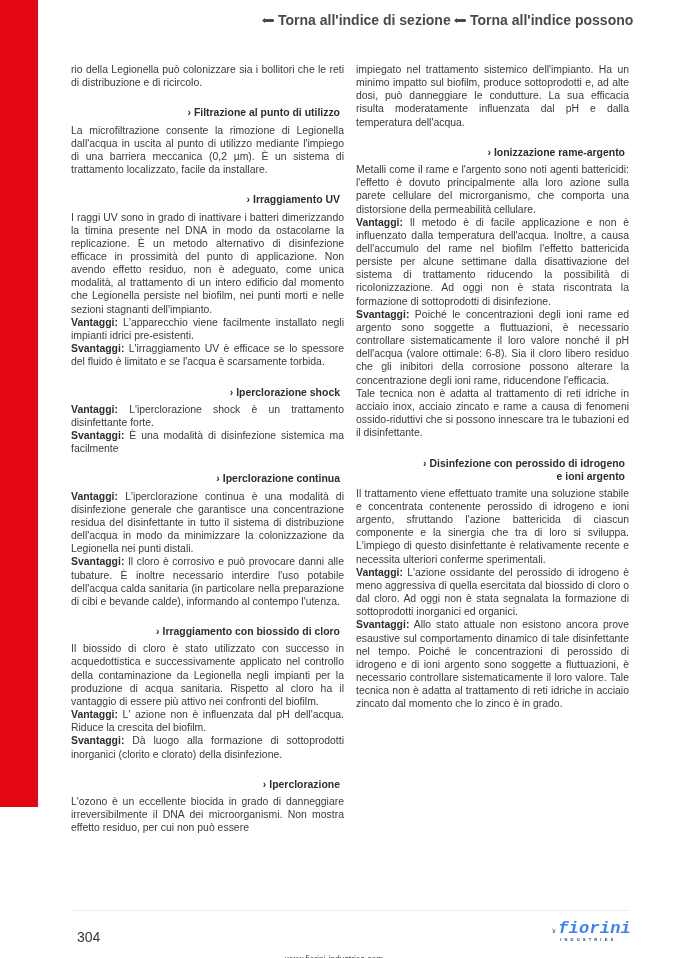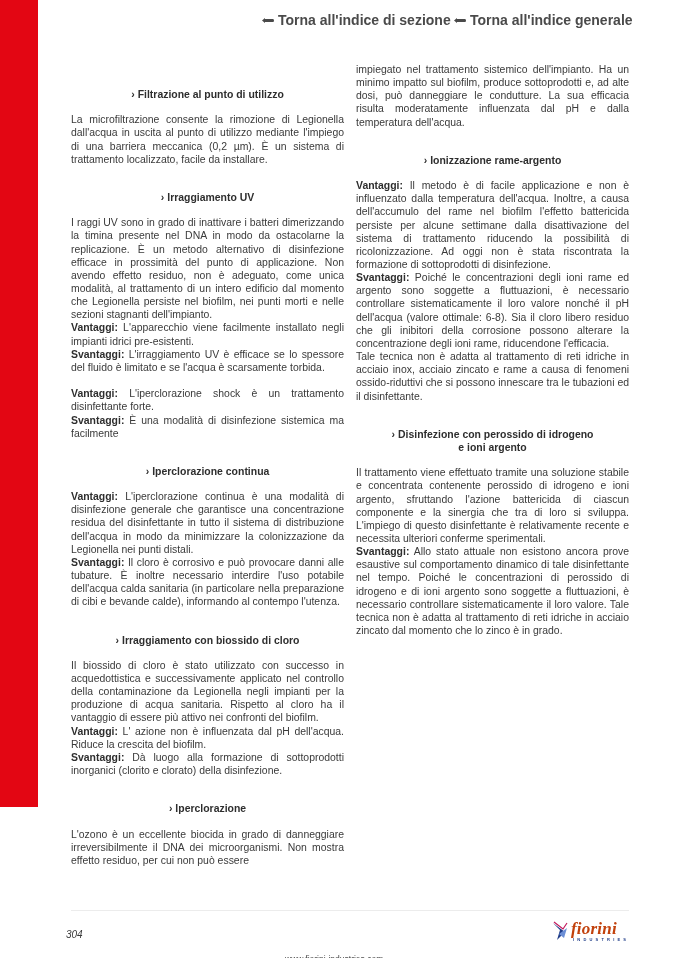--- a/index.html
+++ b/index.html
@@ -12,31 +12,31 @@
   .nav-link { position: absolute; top: 0; display: flex; align-items: center; gap: 4px; font-size: 14px; font-weight: bold; color: #4a4a4a; text-decoration: none; cursor: pointer; white-space: nowrap; }
   .nav-link.sezione { left: 262px; }
   .nav-link.generale { left: 454px; }
   .nav-icon { display: inline-block; width: 12px; height: 7px; position: relative; }
   .nav-icon svg { display: block; }
 
   .columns { position: absolute; top: 63px; left: 71px; width: 558px; display: flex; justify-content: space-between; }
   .col { width: 273px; font-size: 10.45px; line-height: 13.15px; text-align: justify; color: #3a3a3a; }
   .col p { margin: 0; hyphens: manual; }
   .col .gap { height: 13.15px; }
-  .col h3 { font-size: 10.45px; line-height: 13.15px; font-weight: bold; color: #2e2e2e; margin: 12px; text-align: center; }
+  .col h3 { font-size: 10.45px; line-height: 13.15px; font-weight: bold; color: #2e2e2e; margin: 4px; text-align: right; }
   .col h3 .chev { display: inline-block; font-weight: bold; margin-right: 3px; color: #2e2e2e; }
   .col .lbl { font-weight: bold; color: #2e2e2e; margin-top: 15px; }
 
   .footer-line { position: absolute; left: 71px; top: 910px; width: 558px; height: 1px; background: #ececec; }
-  .page-num { position: absolute; left: 66px; top: 929px; font-size: 10px; color: #3a3a3a; font-style: italic; }
+  .page-num { position: absolute; left: 77px; top: 929px; font-size: 14px; color: #3a3a3a; }
   .site-url { position: absolute; left: 285px; top: 930px; font-size: 8.5px; color: #444; margin-top: 24px; }
   .logo { position: absolute; left: 551px; top: 920px; width: 80px; height: 28px; display: flex; align-items: flex-start; gap: 2px; }
   .logo-mark { width: 18px; height: 22px; }
   .logo-text { display: flex; flex-direction: column; }
-  .logo-word { font-family: Liberation Serif, serif; font-weight: bold; font-style: italic; font-size: 17px; line-height: 17px; color: #c2410c; letter-spacing: 0.2px; }
+  .logo-word { font-family: Liberation Mono, monospace; font-weight: bold; font-style: italic; font-size: 17px; line-height: 17px; color: #3b82f6; letter-spacing: 0.2px; }
   .logo-sub { font-size: 4px; line-height: 5px; letter-spacing: 3.2px; color: #1f3c88; font-weight: bold; margin-left: 2px; }
 </style>
 </head>
 <body>
 
 <div class="red-bar"></div>
 
 <div class="top-nav">
   <a class="nav-link sezione">
     <span class="nav-icon">
@@ -45,38 +45,40 @@
         </svg>
     </span>
     <span>Torna all'indice di sezione</span>
   </a>
   <a class="nav-link generale">
     <span class="nav-icon">
       <svg width="12" height="7" viewBox="0 0 12 7">
           <path d="M0 3.5 L3 1 L3 2 L11 2 Q12 2 12 3.5 Q12 5 11 5 L3 5 L3 6 Z" fill="#4a4a4a"></path>
         </svg>
     </span>
-    <span>Torna all'indice generale</span>
+    <span>Torna all'indice possono</span>
   </a>
 </div>
 
 <div class="columns">
   <div class="col">
+    <p>rio della Legionella può colonizzare sia i bollitori che le reti di distribuzione e di ricircolo.</p>
     <div class="gap"></div>
 
     <h3><span class="chev">›</span><span>Filtrazione al punto di utilizzo</span></h3>
     <p>La microfiltrazione consente la rimozione di Legio­nella dall'acqua in uscita al punto di utilizzo median­te l'impiego di una barriera meccanica (0,2 µm). È un sistema di trattamento localizzato, facile da instal­lare.</p>
     <div class="gap"></div>
 
     <h3><span class="chev">›</span><span>Irraggiamento UV</span></h3>
     <p>I raggi UV sono in grado di inattivare i batteri dime­rizzando la timina presente nel DNA in modo da ostacolarne la replicazione. È un metodo alterna­tivo di disinfezione efficace in prossimità del punto di applicazione. Non avendo effetto residuo, non è adeguato, come unica modalità, al trattamento di un intero edificio dal momento che Legionella persiste nel biofilm, nei punti morti e nelle sezioni stagnanti dell'impianto.</p>
     <p><span class="lbl">Vantaggi:</span><span> L'apparecchio viene facilmente installato negli impianti idrici pre-esistenti.</span></p>
     <p><span class="lbl">Svantaggi:</span><span> L'irraggiamento UV è efficace se lo spes­sore del fluido è limitato e se l'acqua è scarsamente torbida.</span></p>
     <div class="gap"></div>
 
+    <h3><span class="chev">›</span><span>Iperclorazione shock</span></h3>
     <p><span class="lbl">Vantaggi:</span><span> L'iperclorazione shock è un trattamento disinfettante forte.</span></p>
     <p><span class="lbl">Svantaggi:</span><span> È una modalità di disinfezione sistemica ma facilmente</span></p>
     <div class="gap"></div>
 
     <h3><span class="chev">›</span><span>Iperclorazione continua</span></h3>
     <p><span class="lbl">Vantaggi:</span><span> L'iperclorazione continua è una modalità di disinfezione generale che garantisce una concen­trazione residua del disinfettante in tutto il sistema di distribuzione dell'acqua in modo da minimizzare la colonizzazione da Legionella nei punti distali.</span></p>
     <p><span class="lbl">Svantaggi:</span><span> Il cloro è corrosivo e può provocare danni alle tubature. È inoltre necessario interdire l'uso po­tabile dell'acqua calda sanitaria (in particolare nella preparazione di cibi e bevande calde), informando al contempo l'utenza.</span></p>
     <div class="gap"></div>
 
     <h3><span class="chev">›</span><span>Irraggiamento con biossido di cloro</span></h3>
@@ -87,27 +89,29 @@
 
     <h3><span class="chev">›</span><span>Iperclorazione</span></h3>
     <p>L'ozono è un eccellente biocida in grado di danneg­giare irreversibilmente il DNA dei microorganismi. Non mostra effetto residuo, per cui non può essere</p>
   </div>
 
   <div class="col">
     <p>impiegato nel trattamento sistemico dell'impianto. Ha un minimo impatto sul biofilm, produce sottopro­dotti e, ad alte dosi, può danneggiare le condutture. La sua efficacia risulta moderatamente influenzata dal pH e dalla temperatura dell'acqua.</p>
     <div class="gap"></div>
 
     <h3><span class="chev">›</span><span>Ionizzazione rame-argento</span></h3>
+    <p>Metalli come il rame e l'argento sono noti agenti battericidi: l'effetto è dovuto principalmente alla loro azione sulla parete cellulare del microrganismo, che comporta una distorsione della permeabilità cellu­lare.</p>
     <p><span class="lbl">Vantaggi:</span><span> Il metodo è di facile applicazione e non è influenzato dalla temperatura dell'acqua. Inoltre, a causa dell'accumulo del rame nel biofilm l'effet­to battericida persiste per alcune settimane dalla disattivazione del sistema di trattamento riducendo la possibilità di ricolonizzazione. Ad oggi non è stata riscontrata la formazione di sottoprodotti di disinfe­zione.</span></p>
     <p><span class="lbl">Svantaggi:</span><span> Poiché le concentrazioni degli ioni rame ed argento sono soggette a fluttuazioni, è necessa­rio controllare sistematicamente il loro valore non­ché il pH dell'acqua (valore ottimale: 6-8). Sia il cloro libero residuo che gli inibitori della corrosione pos­sono alterare la concentrazione degli ioni rame, ri­ducendone l'efficacia.</span></p>
     <p>Tale tecnica non è adatta al trattamento di reti idri­che in acciaio inox, acciaio zincato e rame a causa di fenomeni ossido-riduttivi che si possono innescare tra le tubazioni ed il disinfettante.</p>
     <div class="gap"></div>
 
     <h3><span class="chev">›</span><span>Disinfezione con perossido di idrogeno</span><br><span>e ioni argento</span></h3>
     <p>Il trattamento viene effettuato tramite una soluzione stabile e concentrata contenente perossido di idro­geno e ioni argento, sfruttando l'azione battericida di ciascun componente e la sinergia che tra di loro si sviluppa. L'impiego di questo disinfettante è re­lativamente recente e necessita ulteriori conferme sperimentali.</p>
+    <p><span class="lbl">Vantaggi:</span><span> L'azione ossidante del perossido di idro­geno è meno aggressiva di quella esercitata dal biossido di cloro o dal cloro. Ad oggi non è stata se­gnalata la formazione di sottoprodotti inorganici ed organici.</span></p>
     <p><span class="lbl">Svantaggi:</span><span> Allo stato attuale non esistono ancora prove esaustive sul comportamento dinamico di tale disinfettante nel tempo. Poiché le concentrazioni di perossido di idrogeno e di ioni argento sono sogget­te a fluttuazioni, è necessario controllare sistemati­camente il loro valore. Tale tecnica non è adatta al trattamento di reti idriche in acciaio zincato dal mo­mento che lo zinco è in grado.</span></p>
   </div>
 </div>
 
 <div class="footer-line"></div>
 <div class="page-num">304</div>
 <div class="site-url">www.fiorini-industries.com</div>
 <div class="logo">
   <svg class="logo-mark" viewBox="0 0 18 22" width="18" height="22">
     <path d="M2 3 L9 10 L6 20 L14 12 Z" fill="#1f3c88"></path>

